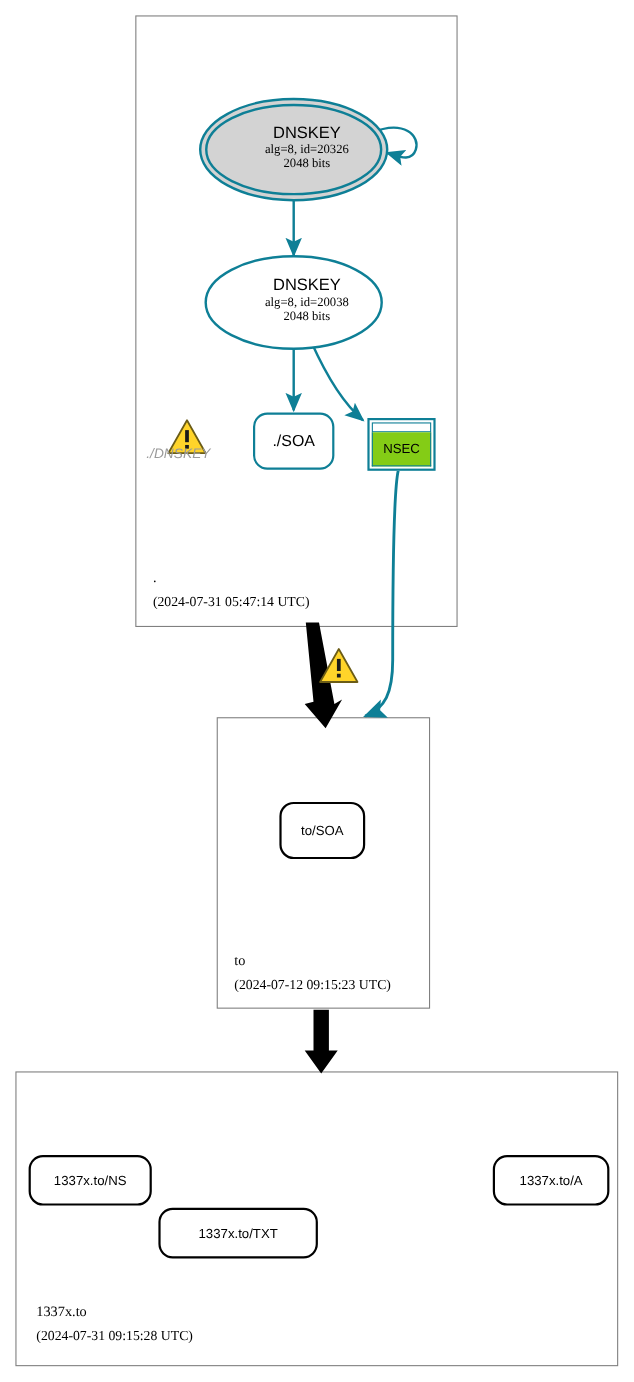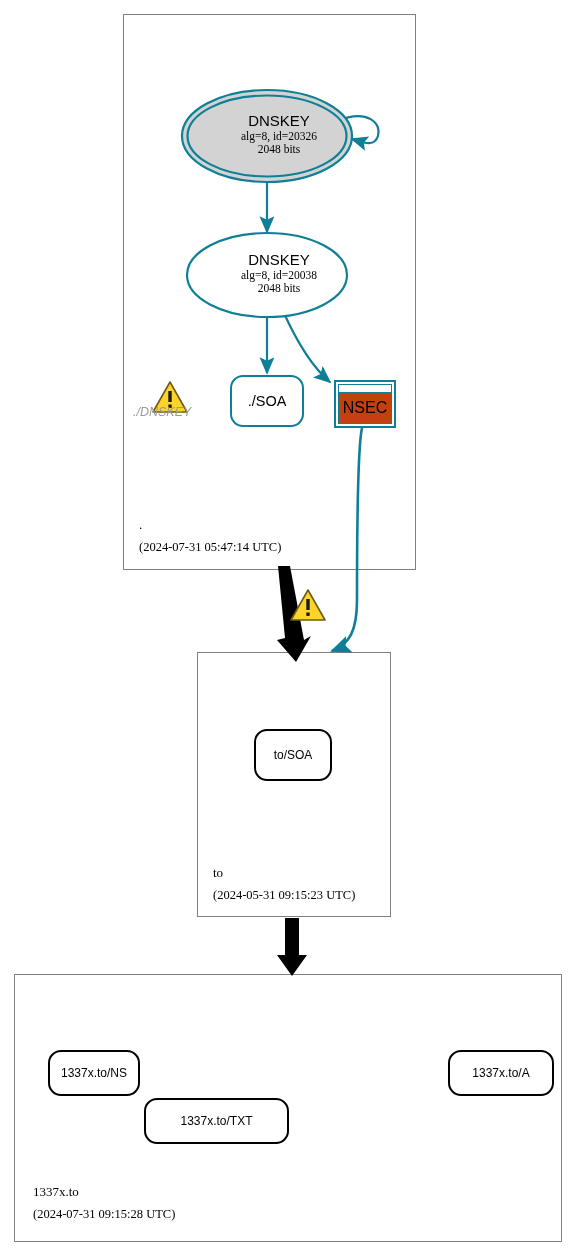--- a/index.html
+++ b/index.html
@@ -25,21 +25,21 @@
 
   .soa-teal{border:2.2px solid #0e7f96;border-radius:13px;
             font-family:"Liberation Sans",sans-serif;font-size:14.5px;color:#000;
             background:#fff;}
 
   .nsec-outer{position:absolute;border:2.4px solid #0e7f96;background:#fff;
               box-sizing:border-box;display:flex;flex-direction:column;padding:2px;}
   .nsec-strip{height:9px;border:1.6px solid #0e7f96;box-sizing:border-box;background:#fff;}
   .nsec-body{flex:1;border:1.6px solid #0e7f96;border-top:none;box-sizing:border-box;
              display:flex;align-items:center;justify-content:center;
-             font-family:"Liberation Sans",sans-serif;font-size:16px;color:#000;background:#c2410c;}
+             font-family:"Liberation Sans",sans-serif;font-size:12px;color:#000;background:#84cc16;}
 
   .key-label{position:absolute;text-align:center;line-height:1.12;pointer-events:none;padding-left:12px;}
   .key-l1{font-family:"Liberation Sans",sans-serif;font-size:15px;color:#000;}
   .key-l2{font-family:"Liberation Serif",serif;font-size:11.5px;color:#000;}
   .key-l3{font-family:"Liberation Serif",serif;font-size:11.5px;color:#000;}
 
   .warn-label{position:absolute;font-family:"Liberation Sans",sans-serif;font-style:italic;
               font-size:12.5px;color:#9a9a9a;white-space:nowrap;}
 </style>
 </head>
@@ -127,26 +127,26 @@
 
   <div class="node soa-teal" style="left:230px;top:375px;width:74px;height:52px;">./SOA</div>
 
   <div class="nsec-outer" style="left:334px;top:380px;width:62px;height:48px;">
     <div class="nsec-strip"></div>
     <div class="nsec-body">NSEC</div>
   </div>
 
   <div class="node rr-node" style="left:254px;top:729px;width:78px;height:52px;">to/SOA</div>
 
-  <div class="node rr-node" style="left:26px;top:1050px;width:92px;height:46px;margin-left:22px;">1337x.to/NS</div>
+  <div class="node rr-node" style="left:26px;top:1050px;width:112px;height:46px;">1337x.to/NS</div>
   <div class="node rr-node" style="left:144px;top:1050px;width:145px;height:46px;margin-top:48px;">1337x.to/TXT</div>
   <div class="node rr-node" style="left:448px;top:1050px;width:106px;height:46px;">1337x.to/A</div>
 
   <div class="zone-label zone-name" style="left:139px;top:517px;">.</div>
   <div class="zone-label zone-time" style="left:139px;top:540px;">(2024-07-31 05:47:14 UTC)</div>
 
   <div class="zone-label zone-name" style="left:213px;top:865px;">to</div>
-  <div class="zone-label zone-time" style="left:213px;top:888px;">(2024-05-31 09:15:23 UTC)</div>
+  <div class="zone-label zone-time" style="left:213px;top:888px;">(2024-07-12 09:15:23 UTC)</div>
 
   <div class="zone-label zone-name" style="left:33px;top:1184px;">1337x.to</div>
   <div class="zone-label zone-time" style="left:33px;top:1207px;">(2024-07-31 09:15:28 UTC)</div>
 
 </div>
 
 </body></html>

